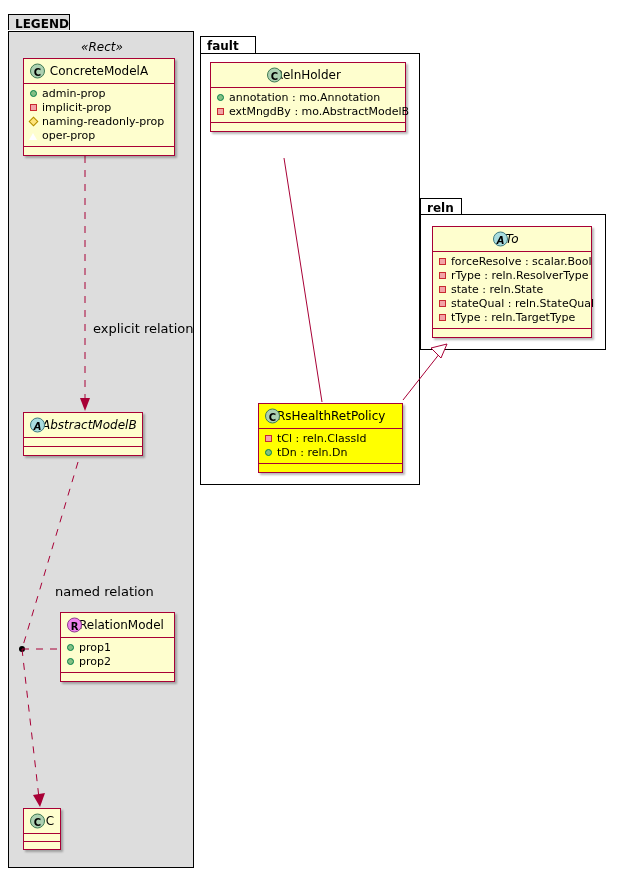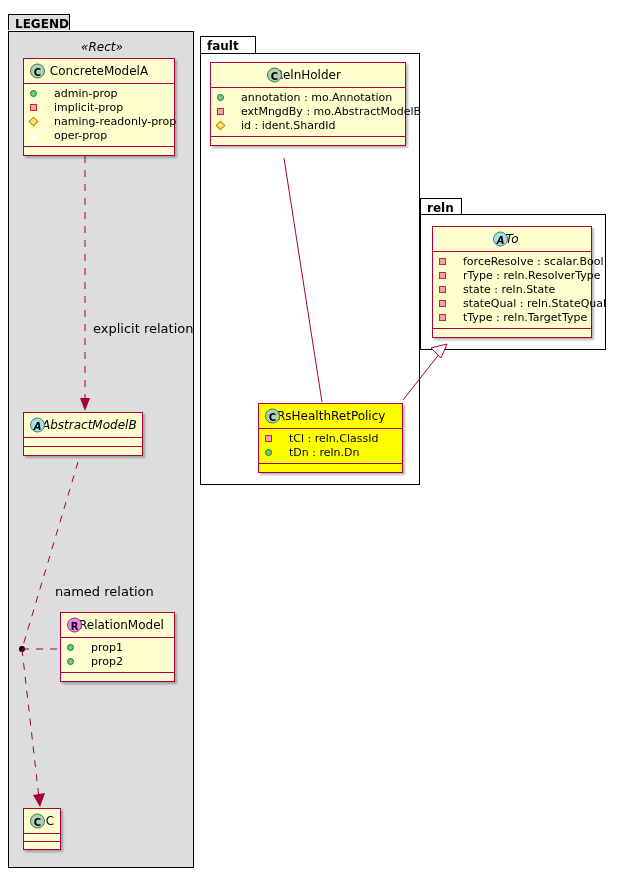--- a/index.html
+++ b/index.html
@@ -80,21 +80,21 @@
     padding: 3px 4px 3px 5px;
   }
   .cls-attrs.empty { height: 8px; padding: 0; }
   .attr {
     font-size: 11px;
     color: #000;
     line-height: 14px;
     white-space: nowrap;
     display: flex;
     align-items: center;
-    gap: 16px;
+    gap: 4px;
   }
   .attr-text { display: inline-block; }
 
   
   .badge {
     position: absolute;
     left: 6px;
     top: 50%;
     transform: translateY(-50%);
     width: 15px;
@@ -298,24 +298,20 @@
     <div class="cls-sep"></div>
     <div class="cls-attrs">
       <div class="attr">
         <span class="vis vis-pub"></span>
         <span class="attr-text">annotation : mo.Annotation</span>
       </div>
       <div class="attr">
         <span class="vis vis-priv"></span>
         <span class="attr-text">extMngdBy : mo.AbstractModelB</span>
       </div>
-      <div class="attr">
-        <span class="vis vis-prot"></span>
-        <span class="attr-text">id : ident.ShardId</span>
-      </div>
     </div>
     <div class="cls-sep"></div>
     <div class="cls-attrs empty"></div>
   </div>
 
   <div class="cls yellow" style="left:258px; top:403px; width:145px;">
     <div class="cls-header">
       <span class="badge badge-C">C</span>
       <span>RsHealthRetPolicy</span>
     </div>

